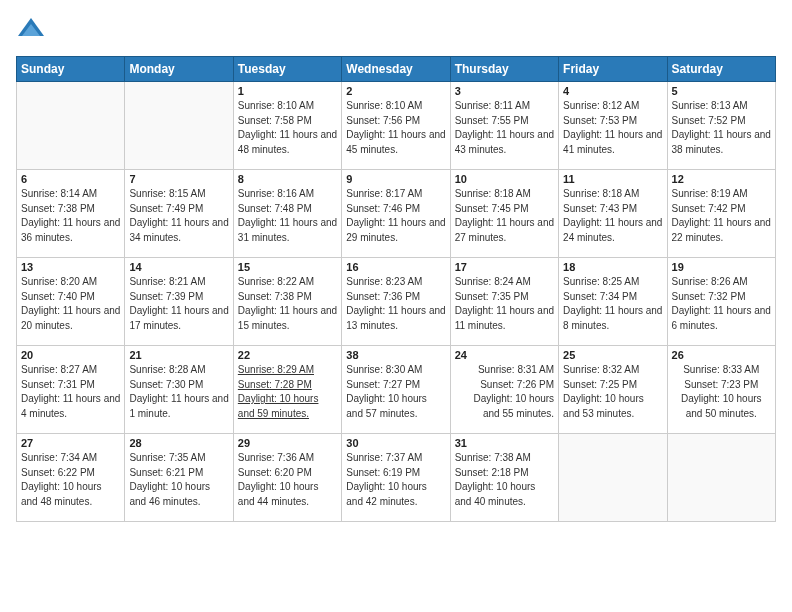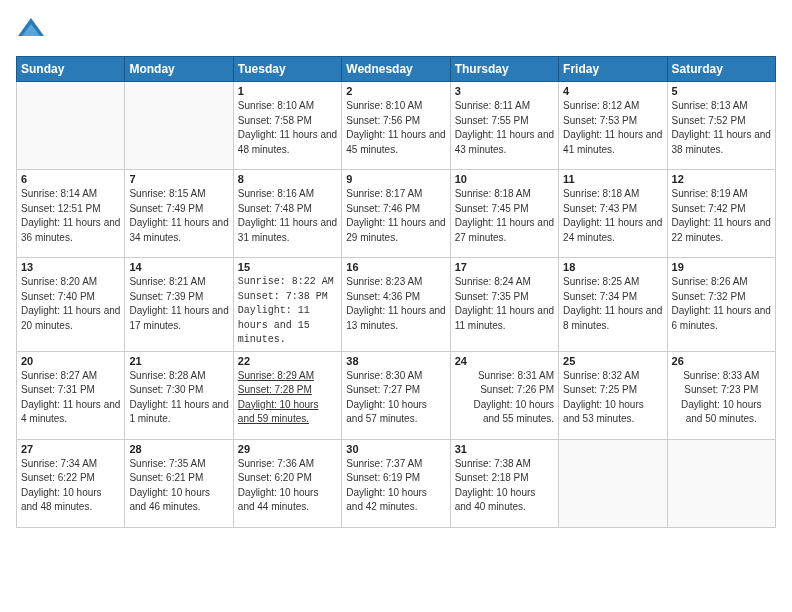--- a/index.html
+++ b/index.html
@@ -164,21 +164,21 @@
             <span class="day-num">5</span>
             <div class="day-info" style="white-space: pre-line;">Sunrise: 8:13 AM
 Sunset: 7:52 PM
 Daylight: 11 hours and 38 minutes.</div>
           </td>
         </tr>
         <tr>
           <td>
             <span class="day-num">6</span>
             <div class="day-info" style="white-space: pre-line;">Sunrise: 8:14 AM
-Sunset: 12:51 PM
+Sunset: 7:38 PM
 Daylight: 11 hours and 36 minutes.</div>
           </td>
           <td>
             <span class="day-num">7</span>
             <div class="day-info" style="white-space: pre-line;">Sunrise: 8:15 AM
 Sunset: 7:49 PM
 Daylight: 11 hours and 34 minutes.</div>
           </td>
           <td>
             <span class="day-num">8</span>
@@ -219,28 +219,28 @@
 Daylight: 11 hours and 20 minutes.</div>
           </td>
           <td>
             <span class="day-num">14</span>
             <div class="day-info" style="white-space: pre-line;">Sunrise: 8:21 AM
 Sunset: 7:39 PM
 Daylight: 11 hours and 17 minutes.</div>
           </td>
           <td>
             <span class="day-num">15</span>
-            <div class="day-info" style="white-space: pre-line; font-family: Liberation Mono, monospace;">Sunrise: 8:22 AM
+            <div class="day-info" style="white-space: pre-line;">Sunrise: 8:22 AM
 Sunset: 7:38 PM
 Daylight: 11 hours and 15 minutes.</div>
           </td>
           <td>
             <span class="day-num">16</span>
             <div class="day-info" style="white-space: pre-line;">Sunrise: 8:23 AM
-Sunset: 4:36 PM
+Sunset: 7:36 PM
 Daylight: 11 hours and 13 minutes.</div>
           </td>
           <td>
             <span class="day-num">17</span>
             <div class="day-info" style="white-space: pre-line;">Sunrise: 8:24 AM
 Sunset: 7:35 PM
 Daylight: 11 hours and 11 minutes.</div>
           </td>
           <td>
             <span class="day-num">18</span>

